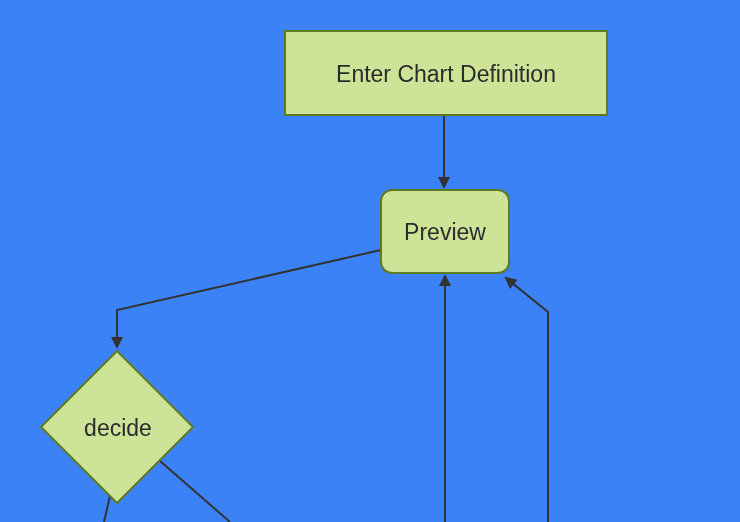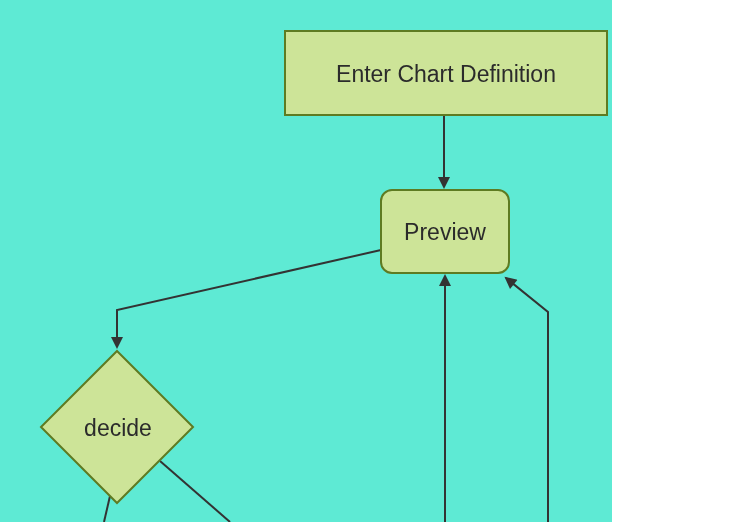--- a/index.html
+++ b/index.html
@@ -3,23 +3,23 @@
 <meta charset="utf-8">
 <style>
   html, body {
     margin: 0;
     padding: 0;
     background: #ffffff;
     font-family: "Liberation Sans", sans-serif;
   }
   .canvas {
     position: relative;
-    width: 612px;
+    width: 740px;
     height: 522px;
-    background: #5eead4;
+    background: #3b82f6;
     overflow: hidden;
   }
   svg { display: block; }
   .node-shape { stroke-width: 2; }
   .edge { fill: none; stroke-width: 2; }
   .node-label {
     font-family: "Liberation Sans", sans-serif;
     font-size: 23px;
     text-anchor: middle;
     dominant-baseline: central;

